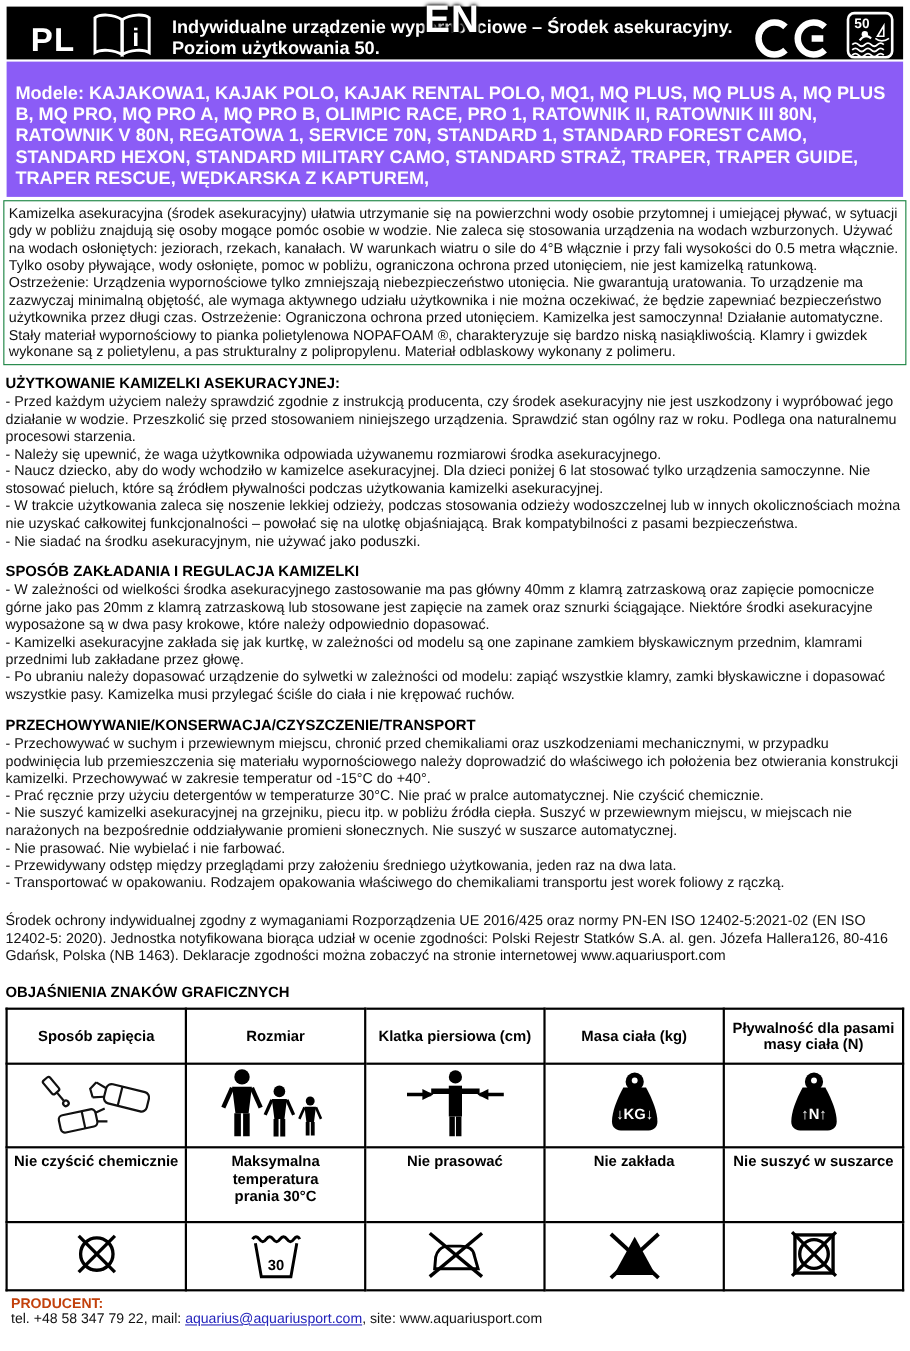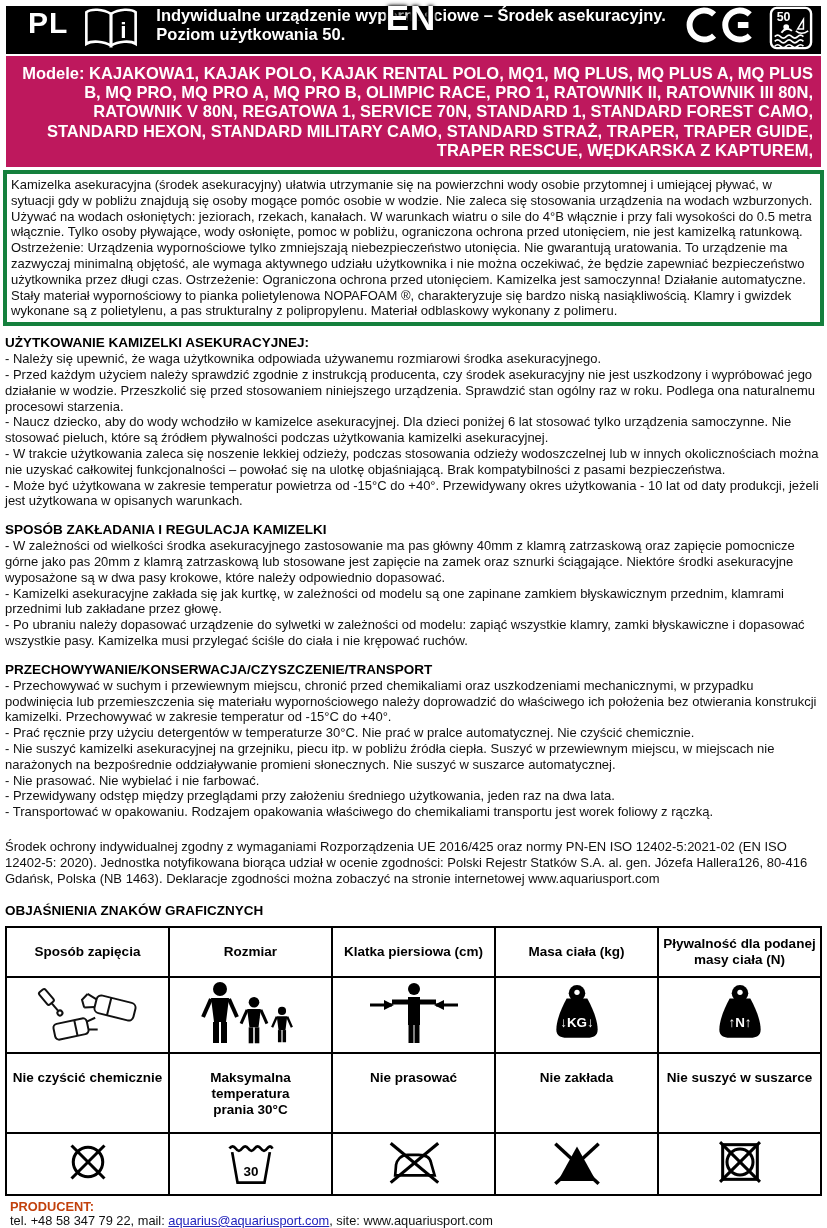--- a/index.html
+++ b/index.html
@@ -6,42 +6,42 @@
   body{
     width:827px;height:1228px;overflow:hidden;background:#ffffff;
     font-family:"Liberation Sans","DejaVu Sans",sans-serif;color:#111;
     position:relative;
   }
   .sr{position:absolute;width:1px;height:1px;overflow:hidden;clip:rect(0 0 0 0);white-space:nowrap;}
 
   
   .banner{
     position:relative;margin:6px 6px 0;height:48px;background:#000;color:#fff;
-    display:flex;align-items:flex-start;padding:0 8px;box-sizing:border-box;
+    display:flex;align-items:flex-end;padding:0 8px;box-sizing:border-box;
   }
   .pl-badge{font-size:30px;font-weight:bold;letter-spacing:1px;margin:0 12px 0 14px;}
   .book-icon{width:62px;height:44px;flex:0 0 auto;margin-right:14px;}
   .banner-title{flex:1;font-size:16.5px;font-weight:bold;line-height:19px;}
   .ce-icon{width:74px;height:38px;flex:0 0 auto;margin:0 10px 0 6px;}
   .badge50-icon{width:44px;height:44px;flex:0 0 auto;}
   .en-overlay{
     position:absolute;left:50%;top:-8px;transform:translateX(-55%);
     font-size:35px;font-weight:bold;color:#fff;z-index:3;letter-spacing:1px;
     text-shadow:0 0 3px #000,0 0 5px #000,2px 2px 2px #000,-2px 2px 2px #000;
   }
 
   
   .models{
-    margin:2px 6px 0;background:#be185d;color:#fff;font-weight:bold;
-    font-size:16.5px;line-height:19.2px;padding:8px 8px 7px;box-sizing:border-box;text-align:right;
+    margin:2px 6px 0;background:#8b5cf6;color:#fff;font-weight:bold;
+    font-size:16.5px;line-height:19.2px;padding:20px 8px 7px;box-sizing:border-box;
   }
 
   
   .intro-box{
-    margin:3px 3px 0;border:4px solid #15803d;padding:3px 4px;
+    margin:3px 3px 0;border:1px solid #15803d;padding:3px 4px;
     font-size:13px;line-height:15.8px;color:#111;
   }
 
   
   .content{margin:0 5px;font-size:13px;line-height:15.8px;}
   .content h2{font-size:13.5px;line-height:16px;font-weight:bold;margin:13px 0 0;color:#000;}
   .content h2.first{margin-top:9px;}
   .bullet{margin:0;}
   .compliance{margin-top:19px;}
   .symbols-heading{font-size:13.5px;font-weight:bold;margin-top:17px;color:#000;}
@@ -49,21 +49,21 @@
   
   table.symbols{
     margin:7px 0 0;border-collapse:collapse;width:100%;table-layout:fixed;
   }
   table.symbols td{
     border:2px solid #000;text-align:center;font-size:13.5px;font-weight:bold;
     padding:2px 4px;color:#000;
   }
   tr.hdr td{height:44px;vertical-align:middle;}
   tr.icons1 td{height:70px;vertical-align:middle;}
-  tr.labels td{height:60px;vertical-align:top;padding-top:16px;}
+  tr.labels td{height:60px;vertical-align:top;padding-top:4px;}
   tr.icons2 td{height:56px;vertical-align:middle;}
   .lbl-narrow{display:inline-block;max-width:110px;}
   svg text{font-family:"Liberation Sans","DejaVu Sans",sans-serif;}
 
   
   .producer{margin:4px 5px 0;font-size:12.8px;line-height:13.8px;color:#111;}
   .producer .ph{font-weight:bold;color:#c2410c;}
   .producer a{color:#2222bb;text-decoration:underline;cursor:pointer;}
 </style>
 </head>
@@ -106,25 +106,25 @@
   <div class="en-overlay">EN</div>
 </div>
 
 <div class="models">Modele: KAJAKOWA1, KAJAK POLO, KAJAK RENTAL POLO, MQ1, MQ PLUS, MQ PLUS A, MQ PLUS B, MQ PRO, MQ PRO A, MQ PRO B, OLIMPIC RACE, PRO 1, RATOWNIK II, RATOWNIK III 80N, RATOWNIK V 80N, REGATOWA 1, SERVICE 70N, STANDARD 1, STANDARD FOREST CAMO, STANDARD HEXON, STANDARD MILITARY CAMO, STANDARD STRAŻ, TRAPER, TRAPER GUIDE, TRAPER RESCUE, WĘDKARSKA Z KAPTUREM,</div>
 
 <div class="intro-box">Kamizelka asekuracyjna (środek asekuracyjny) ułatwia utrzymanie się na powierzchni wody osobie przytomnej i umiejącej pływać, w sytuacji gdy w pobliżu znajdują się osoby mogące pomóc osobie w wodzie. Nie zaleca się stosowania urządzenia na wodach wzburzonych. Używać na wodach osłoniętych: jeziorach, rzekach, kanałach. W warunkach wiatru o sile do 4°B włącznie i przy fali wysokości do 0.5 metra włącznie. Tylko osoby pływające, wody osłonięte, pomoc w pobliżu, ograniczona ochrona przed utonięciem, nie jest kamizelką ratunkową. Ostrzeżenie: Urządzenia wypornościowe tylko zmniejszają niebezpieczeństwo utonięcia. Nie gwarantują uratowania. To urządzenie ma zazwyczaj minimalną objętość, ale wymaga aktywnego udziału użytkownika i nie można oczekiwać, że będzie zapewniać bezpieczeństwo użytkownika przez długi czas. Ostrzeżenie: Ograniczona ochrona przed utonięciem. Kamizelka jest samoczynna! Działanie automatyczne. Stały materiał wypornościowy to pianka polietylenowa NOPAFOAM ®, charakteryzuje się bardzo niską nasiąkliwością. Klamry i gwizdek wykonane są z polietylenu, a pas strukturalny z polipropylenu. Materiał odblaskowy wykonany z polimeru.</div>
 
 <div class="content">
 
   <h2 class="first">UŻYTKOWANIE KAMIZELKI ASEKURACYJNEJ:</h2>
+  <div class="bullet">- Przed każdym użyciem należy sprawdzić zgodnie z instrukcją producenta, czy środek asekuracyjny nie jest uszkodzony i wypróbować jego działanie w wodzie. Przeszkolić się przed stosowaniem niniejszego urządzenia. Sprawdzić stan ogólny raz w roku. Podlega ona naturalnemu procesowi starzenia.</div>
   <div class="bullet">- Należy się upewnić, że waga użytkownika odpowiada używanemu rozmiarowi środka asekuracyjnego.</div>
-  <div class="bullet">- Przed każdym użyciem należy sprawdzić zgodnie z instrukcją producenta, czy środek asekuracyjny nie jest uszkodzony i wypróbować jego działanie w wodzie. Przeszkolić się przed stosowaniem niniejszego urządzenia. Sprawdzić stan ogólny raz w roku. Podlega ona naturalnemu procesowi starzenia.</div>
   <div class="bullet">- Naucz dziecko, aby do wody wchodziło w kamizelce asekuracyjnej. Dla dzieci poniżej 6 lat stosować tylko urządzenia samoczynne. Nie stosować pieluch, które są źródłem pływalności podczas użytkowania kamizelki asekuracyjnej.</div>
   <div class="bullet">- W trakcie użytkowania zaleca się noszenie lekkiej odzieży, podczas stosowania odzieży wodoszczelnej lub w innych okolicznościach można nie uzyskać całkowitej funkcjonalności – powołać się na ulotkę objaśniającą. Brak kompatybilności z pasami bezpieczeństwa.</div>
-  <div class="bullet">- Może być użytkowana w zakresie temperatur powietrza od -15°C do +40°. Przewidywany okres użytkowania - 10 lat od daty produkcji, jeżeli jest użytkowana w opisanych warunkach.</div>
+  <div class="bullet">- Nie siadać na środku asekuracyjnym, nie używać jako poduszki.</div>
 
   <h2>SPOSÓB ZAKŁADANIA I REGULACJA KAMIZELKI</h2>
   <div class="bullet">- W zależności od wielkości środka asekuracyjnego zastosowanie ma pas główny 40mm z klamrą zatrzaskową oraz zapięcie pomocnicze górne jako pas 20mm z klamrą zatrzaskową lub stosowane jest zapięcie na zamek oraz sznurki ściągające. Niektóre środki asekuracyjne wyposażone są w dwa pasy krokowe, które należy odpowiednio dopasować.</div>
   <div class="bullet">- Kamizelki asekuracyjne zakłada się jak kurtkę, w zależności od modelu są one zapinane zamkiem błyskawicznym przednim, klamrami przednimi lub zakładane przez głowę.</div>
   <div class="bullet">- Po ubraniu należy dopasować urządzenie do sylwetki w zależności od modelu: zapiąć wszystkie klamry, zamki błyskawiczne i dopasować wszystkie pasy. Kamizelka musi przylegać ściśle do ciała i nie krępować ruchów.</div>
 
   <h2>PRZECHOWYWANIE/KONSERWACJA/CZYSZCZENIE/TRANSPORT</h2>
   <div class="bullet">- Przechowywać w suchym i przewiewnym miejscu, chronić przed chemikaliami oraz uszkodzeniami mechanicznymi, w przypadku podwinięcia lub przemieszczenia się materiału wypornościowego należy doprowadzić do właściwego ich położenia bez otwierania konstrukcji kamizelki. Przechowywać w zakresie temperatur od -15°C do +40°.</div>
   <div class="bullet">- Prać ręcznie przy użyciu detergentów w temperaturze 30°C. Nie prać w pralce automatycznej. Nie czyścić chemicznie.</div>
   <div class="bullet">- Nie suszyć kamizelki asekuracyjnej na grzejniku, piecu itp. w pobliżu źródła ciepła. Suszyć w przewiewnym miejscu, w miejscach nie narażonych na bezpośrednie oddziaływanie promieni słonecznych. Nie suszyć w suszarce automatycznej.</div>
@@ -136,21 +136,21 @@
 
   <div class="symbols-heading">OBJAŚNIENIA ZNAKÓW GRAFICZNYCH</div>
 
   <table class="symbols">
     <tbody>
         <tr class="hdr">
       <td>Sposób zapięcia</td>
       <td>Rozmiar</td>
       <td>Klatka piersiowa (cm)</td>
       <td>Masa ciała (kg)</td>
-      <td>Pływalność dla podanej masy ciała (N)</td>
+      <td>Pływalność dla pasami masy ciała (N)</td>
     </tr>
 
     <tr class="icons1">
       <td>
         <svg width="130" height="62" viewBox="0 0 130 62" aria-hidden="true">
           <g stroke="#111" fill="none" stroke-width="2">
             <g transform="translate(26,18) rotate(-40)">
               <rect x="-4" y="-12" width="8" height="16" rx="2"></rect>
               <line x1="0" y1="4" x2="0" y2="14"></line>
               <circle cx="0" cy="17" r="2.5"></circle>

